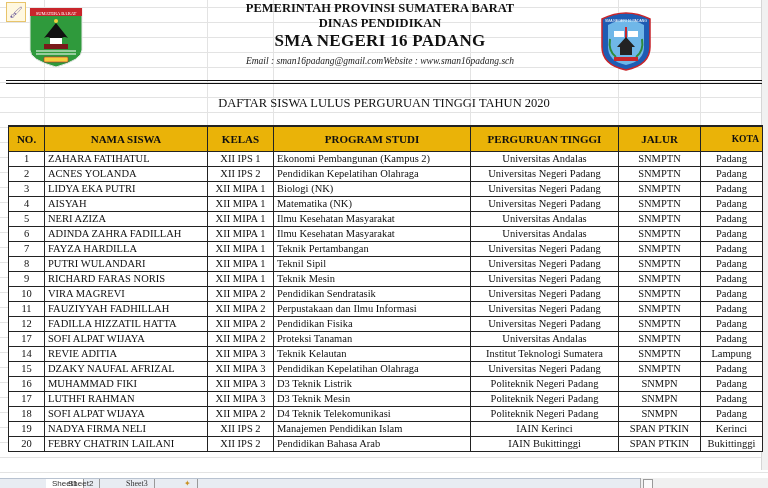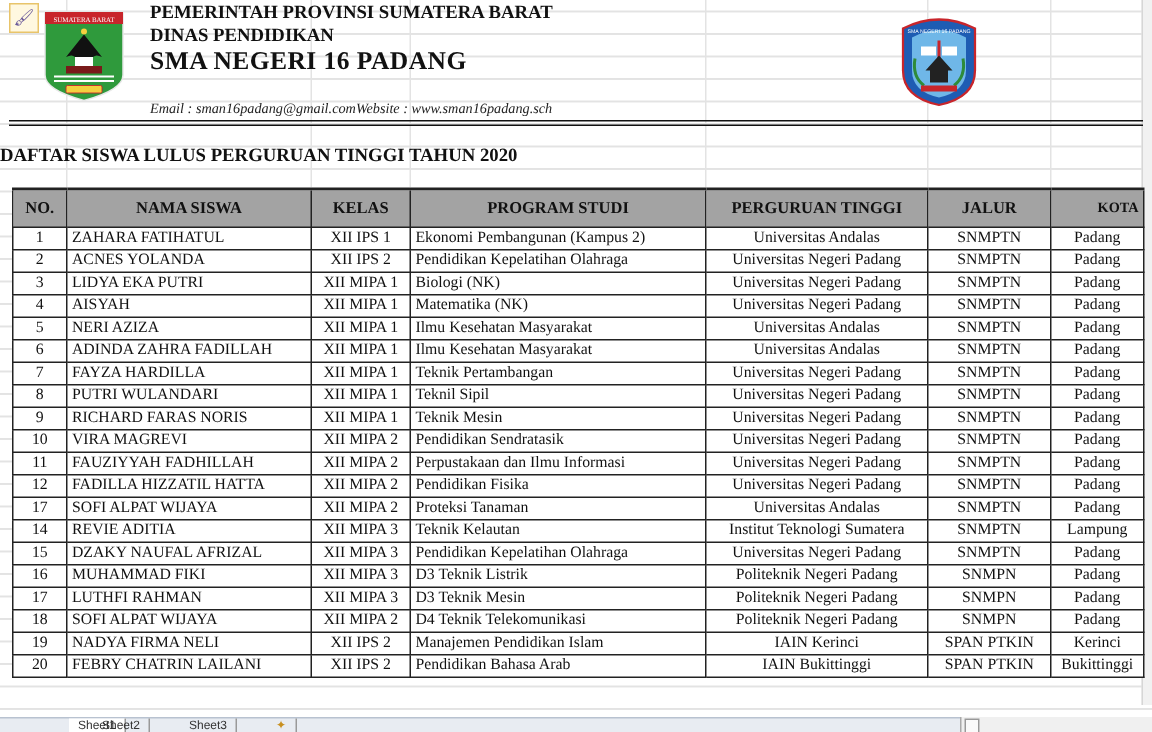--- a/index.html
+++ b/index.html
@@ -19,44 +19,44 @@
       pointer-events:none;
     }
     .vline { position:absolute; top:0; width:1px; background:#e3e3e3; height:125px; }
     .right-edge { position:absolute; right:0; top:0; width:6px; height:470px; background:#f1f1f1; border-left:1px solid #d6d6d6; }
 
     .header { position:absolute; left:0; top:0; width:768px; height:86px; }
     .logo-left { position:absolute; left:28px; top:6px; width:56px; height:62px; }
     .logo-right { position:absolute; left:598px; top:9px; width:56px; height:62px; }
     .brush-icon { position:absolute; left:6px; top:2px; width:18px; height:18px; border:1px solid #e8c46a; background:#fff8e0; font-size:11px; line-height:18px; text-align:center; color:#6a5a9a; }
 
-    .h-line { position:absolute; left:0; width:768px; white-space:nowrap; }
+    .h-line { position:absolute; left:0; width:768px; text-align:center; white-space:nowrap; }
     .gov { top:1px; font-weight:bold; font-size:12.5px; left:100px; width:560px; }
     .dinas { top:16px; font-weight:bold; font-size:12.5px; left:100px; width:560px; }
     .school { top:31px; font-weight:bold; font-size:17px; left:100px; width:560px; letter-spacing:0.3px; }
     .addr { top:52px; font-style:italic; font-size:9.5px; left:100px; width:560px; color:#222; }
     .addr span.gap { display:inline-block; width:22px; }
-    .email { top:68px; font-style:italic; font-size:9.5px; left:100px; width:560px; color:#222; }
+    .email { top:56px; font-style:italic; font-size:9.5px; left:100px; width:560px; color:#222; }
     .rule1 { position:absolute; left:6px; width:756px; top:80px; height:0; border-top:1.5px solid #111; }
     .rule2 { position:absolute; left:6px; width:756px; top:83px; height:0; border-top:1px solid #111; }
 
-    .title { position:absolute; left:0; width:768px; top:96px; font-weight:bold; font-size:12.5px; }
+    .title { position:absolute; left:0; width:768px; top:96px; text-align:center; font-weight:normal; font-size:12.5px; }
 
     table.data {
       position:absolute; left:8px; top:125px;
       border-collapse:collapse; table-layout:fixed;
       font-size:10.5px;
       background:#fff;
     }
     table.data th, table.data td {
       border:1px solid #222; padding:0 3px; white-space:nowrap; overflow:hidden;
       height:14px; line-height:14px;
     }
     table.data th {
-      background:#a3a3a3; font-weight:bold; height:24px; font-size:11px; text-align:center;
+      background:#eab308; font-weight:bold; height:24px; font-size:11px; text-align:center;
       border-top:2px solid #222;
     }
     table.data th.kota { font-family:Liberation Serif, serif; font-size:9.5px;text-align:right; }
     td.c { text-align:center; }
     td.l { text-align:left;margin-top:48px; }
 
     .tabs-bar {
       position:absolute; left:0; top:478px; width:768px; height:10px;
       background:#e8ecf2; border-top:1px solid #b8c2d0;
     }
@@ -315,18 +315,18 @@
         <td class="c">IAIN Bukittinggi</td>
         <td class="c">SPAN PTKIN</td>
         <td class="c">Bukittinggi</td>
       </tr>
     </tbody>
 </table>
 
 <div class="tabs-bar">
   <div class="sheet-tab" style="left:4px; background:#fff;margin-left:42px;">Sheet1</div>
   <div class="sheet-tab" style="left:62px;">Sheet2</div>
-  <div class="sheet-tab" style="left:120px;">Sheet3</div>
+  <div class="sheet-tab" style="left:120px;font-family:Liberation Serif, serif;">Sheet3</div>
   <div class="sheet-tab" style="left:178px; color:#c89020;">✦</div>
 </div>
 <div class="hscroll">
   <div class="btn"></div>
 </div>
 
 </body></html>

